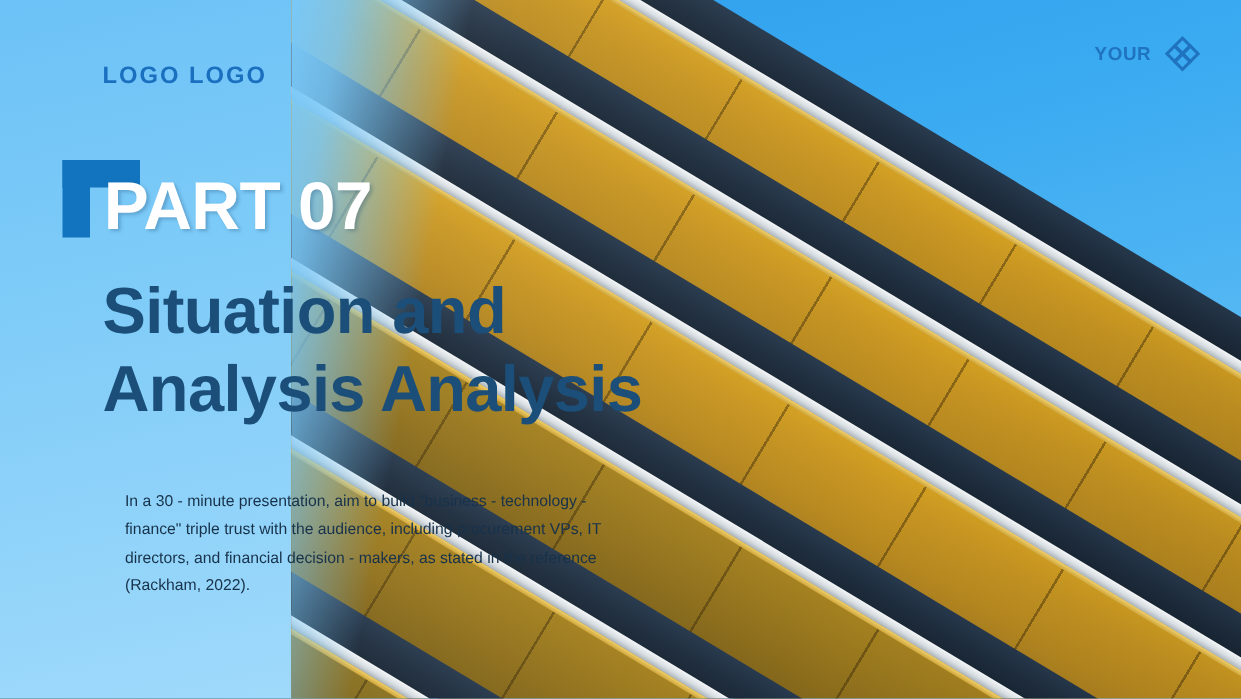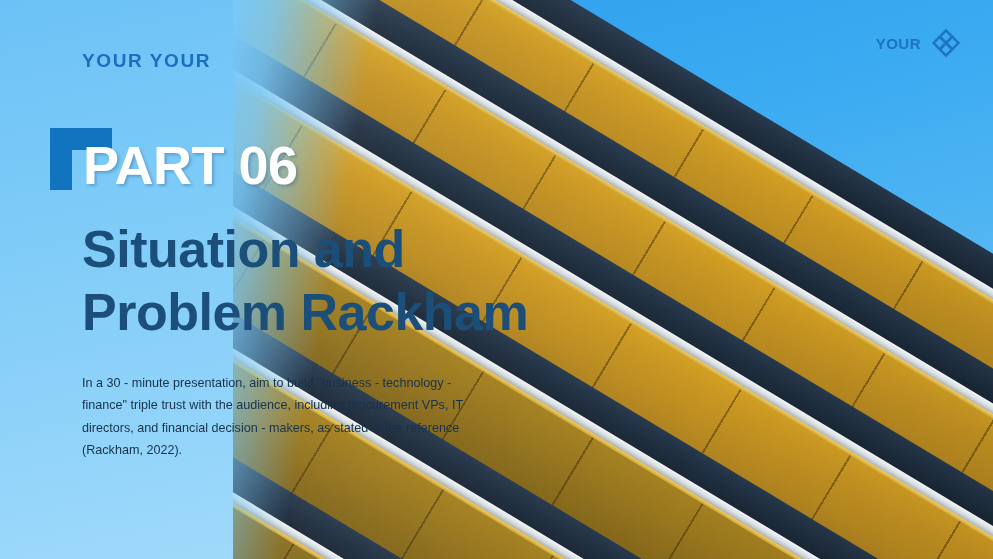--- a/index.html
+++ b/index.html
@@ -177,21 +177,21 @@
     color: #1b4f79;
     letter-spacing: -0.5px;
     z-index: 55;
   }
 
   
   .body-text {
     position: absolute;
     left: 82px; top: 372px;
     width: 390px;
-    margin: 0;
+    margin: 18px;
     font-size: 12.6px;
     line-height: 1.78;
     color: #17324a;
     z-index: 60;
   }
 </style>
 </head>
 <body>
 
 <div id="slide">
@@ -247,41 +247,41 @@
       <div class="fascia"></div>
         <div class="soffit"></div>
         <div class="shade"></div>
       <div class="trim"></div>
         <div class="lip"></div>
     </div>
 
     <div class="photo-fade"></div>
   </div>
 
-  <div class="your-logo">YOUR YOUR</div>
+  <div class="your-logo">LOGO LOGO</div>
 
   <div class="brand">
     <span class="brand-name">YOUR</span>
     <span>
       <svg class="brand-mark" viewBox="0 0 32 32" aria-hidden="true">
         <g fill="none" stroke="#1f73bf" stroke-width="2.6">
           <rect x="4.6" y="11.4" width="9.2" height="9.2" transform="rotate(45 9.2 16)"></rect>
           <rect x="18.2" y="11.4" width="9.2" height="9.2" transform="rotate(45 22.8 16)"></rect>
           <rect x="11.4" y="4.6" width="9.2" height="9.2" transform="rotate(45 16 9.2)"></rect>
           <rect x="11.4" y="18.2" width="9.2" height="9.2" transform="rotate(45 16 22.8)"></rect>
         </g>
       </svg>
     </span>
   </div>
 
   <div class="part-wrap">
     <span class="corner-bracket">
       <span class="v"></span>
         <span class="h"></span>
     </span>
-    <div class="part-label">PART 06</div>
+    <div class="part-label">PART 07</div>
   </div>
 
-  <h1 class="headline">Situation and Problem Rackham</h1>
+  <h1 class="headline">Situation and Analysis Analysis</h1>
 
   <p class="body-text">In a 30 - minute presentation, aim to build "business - technology - finance" triple trust with the audience, including procurement VPs, IT directors, and financial decision - makers, as stated in the reference (Rackham, 2022).</p>
 
 </div>
 
 </body></html>

